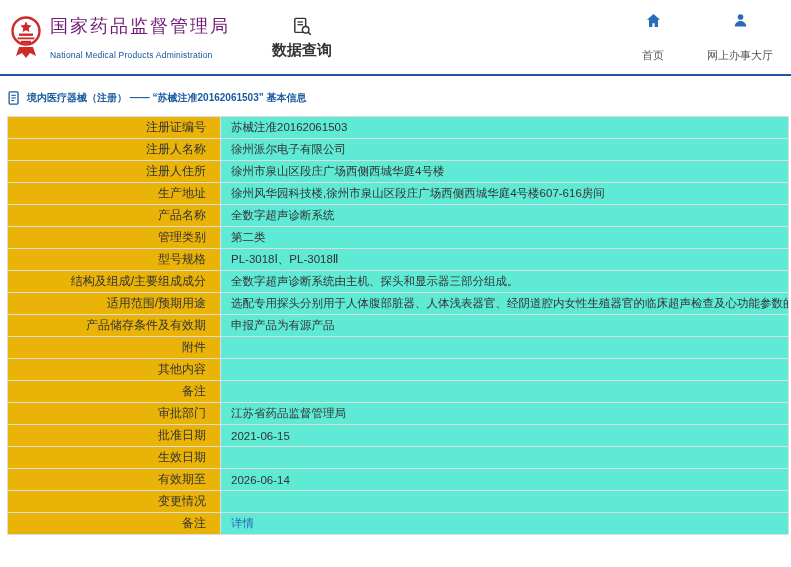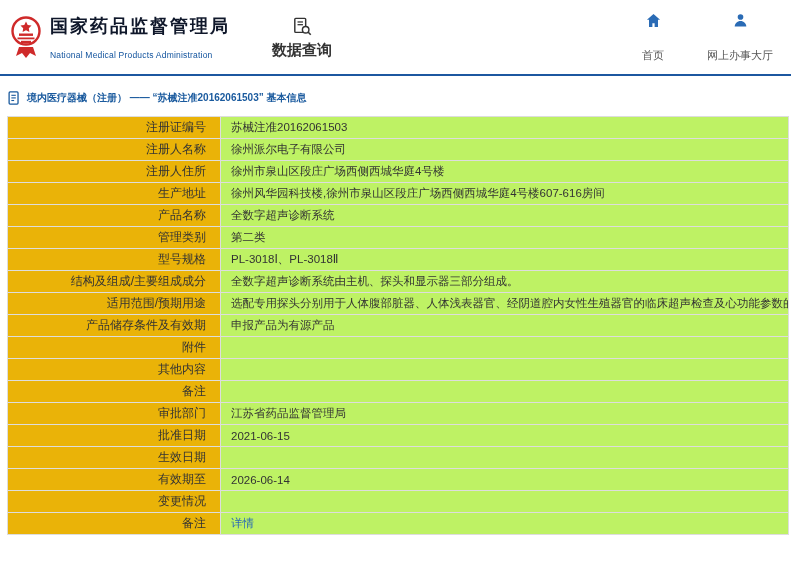--- a/index.html
+++ b/index.html
@@ -12,21 +12,21 @@
   
   .site-header{
     height:74px;
     display:flex; align-items:center;
     padding:6px 18px 4px 10px;
   }
   .brand{ display:flex; align-items:center; }
   .emblem{ width:32px; height:48px; flex:0 0 auto; }
   .brand-text{ margin-left:8px; }
   .brand-cn{
-    color:#0f172a; font-size:18px; font-weight:bold; letter-spacing:2px;
+    color:#701a75; font-size:18px; font-weight:normal; letter-spacing:2px;
     line-height:1.2;
   }
   .brand-en{ color:#10529d; font-size:8.5px; margin-top:12px; letter-spacing:.2px; }
   .section-title{
     margin-left:42px;
     display:flex; align-items:center; gap:5px;
     font-size:15px; font-weight:bold; color:#333;
     cursor:pointer; text-decoration:none;flex-direction:column;
   }
   .header-nav{ margin-left:auto; display:flex; gap:34px; }
@@ -52,21 +52,21 @@
     height:22px; padding:2px 10px;
     vertical-align:middle;
   }
   td.cell-label{
     width:213px; background:#eab308;
     text-align:right; padding-right:14px;
     font-size:12px; color:#333;
     white-space:nowrap; overflow:hidden;
   }
   td.cell-value{
-    background:#bef264; text-align:left;
+    background:#5eead4; text-align:left;
     font-size:11.5px; color:#333;
     white-space:nowrap; overflow:hidden;
   }
   .detail-link{ color:#2a6bb5; text-decoration:none; cursor:pointer; }
   svg{ display:block; }
 </style>
 </head>
 <body>
 
 <header class="site-header">

